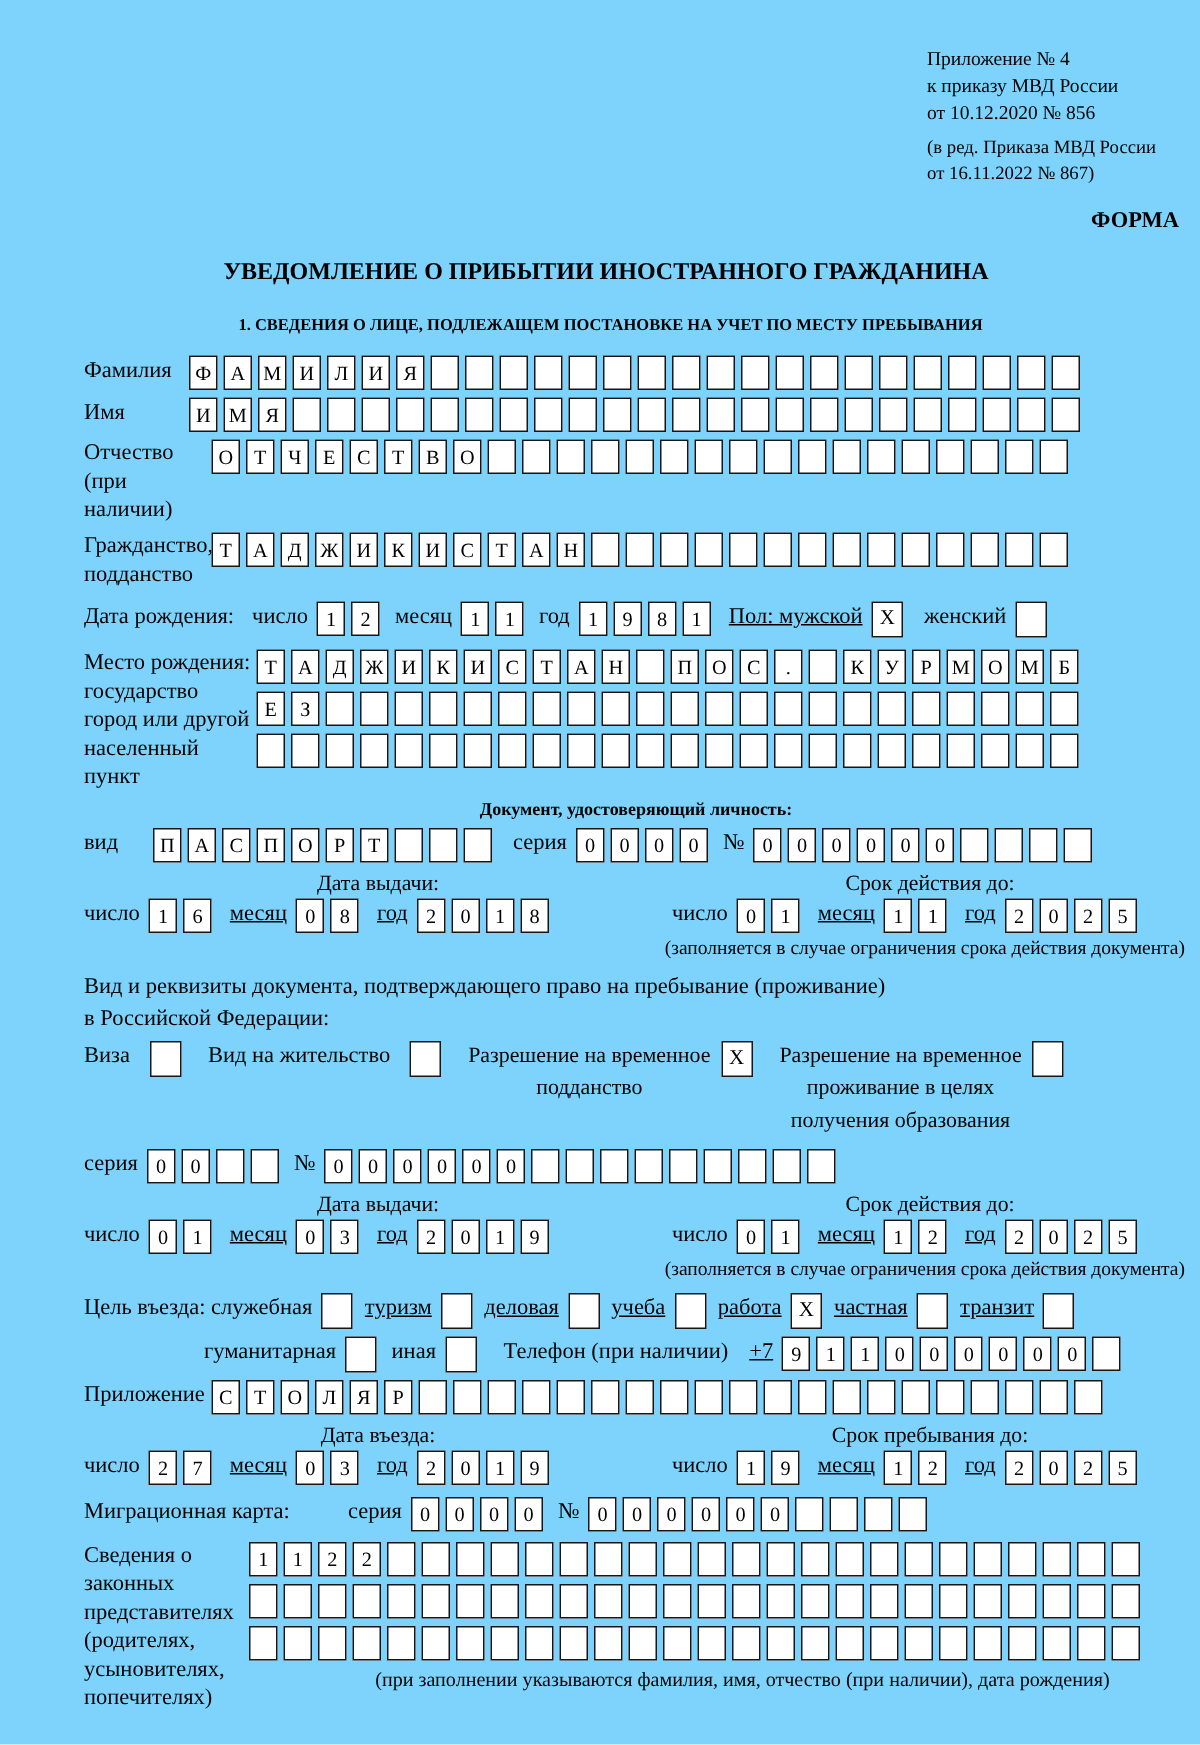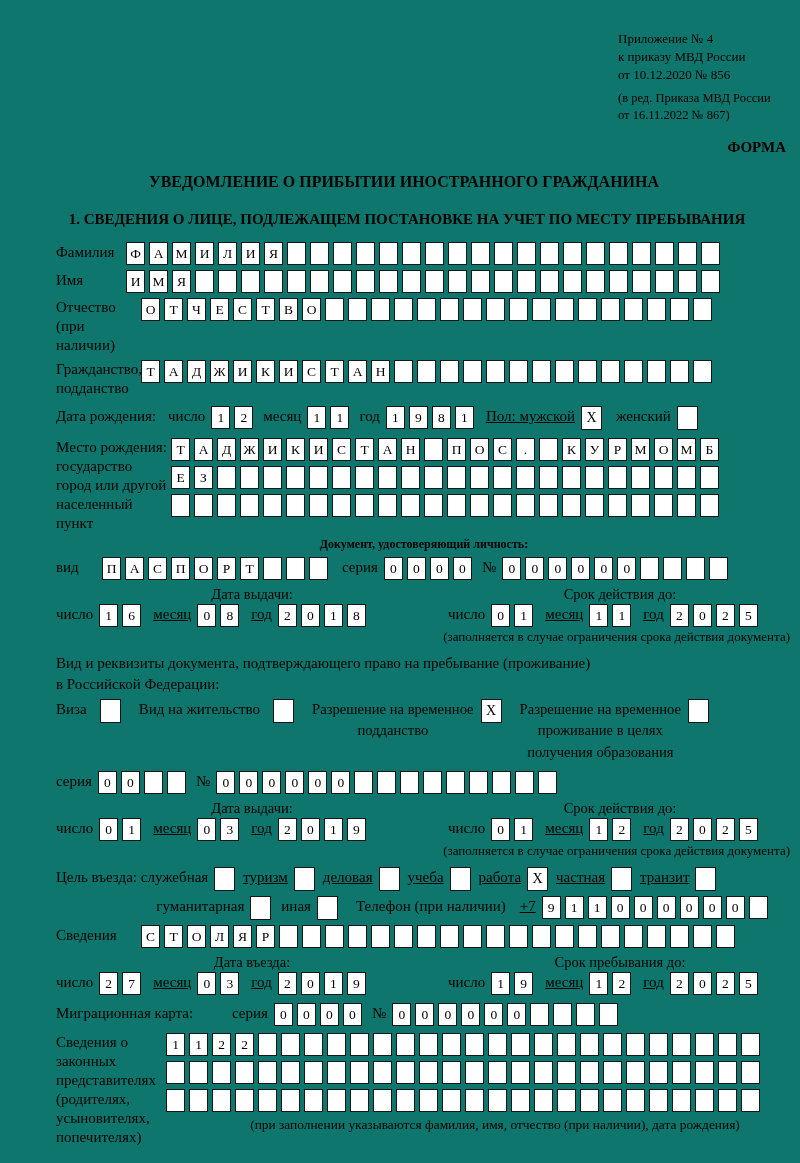--- a/index.html
+++ b/index.html
@@ -1,26 +1,26 @@
 <!DOCTYPE html>
 <html><head>
 <meta charset="utf-8">
 <style>
   html,body{margin:0;padding:0;background:#fff;}
-  .page{width:800px;height:1163px;background:#0f766e;color:#000;box-sizing:border-box;
+  .page{width:800px;height:1163px;background:#7dd3fc;color:#000;box-sizing:border-box;
         padding:30px 8px 0 56px;overflow:hidden;position:relative;
         font-family:"Liberation Serif","DejaVu Serif",serif;font-size:15px;}
   
   .hdr{margin-left:562px;width:178px;font-size:13px;line-height:1.4;}
   .hdr-sub{margin-top:5px;font-size:12.5px;line-height:1.4;}
   .form-label{font-weight:bold;font-size:15px;text-align:right;padding-right:10px;margin-top:12px;}
   
   .title{text-align:center;font-weight:bold;font-size:16px;margin-top:12px;line-height:1.45;margin-left:-40px;}
   .blank{display:inline-block;width:52px;border-bottom:2px solid #222;height:13px;margin-left:8px;}
-  .sec{font-weight:bold;font-size:15px;margin-top:18px;text-align:center;margin-left:-34px;}
+  .sec{font-weight:bold;font-size:11px;margin-top:18px;text-align:center;margin-left:-34px;}
   
   .row{display:flex;align-items:flex-start;margin-top:5px;}
   .mt14{margin-top:14px;} .mt8{margin-top:8px;}
   .lbl{flex:0 0 auto;margin-top:2px;}
   .lbl2{flex:0 0 auto;line-height:19px;}
   .w70{width:70px;} .w85{width:85px;} .w48{width:46px;} .w115{width:115px;} .w160{width:158px;} .w110{width:110px;}
   .il{margin:2px 6px 0 0;white-space:nowrap;flex:0 0 auto;}
   .ml6{margin-left:6px;} .ml8{margin-left:8px;text-decoration:underline;} .ml10{margin-left:10px;} .ml14{margin-left:14px;} .ml18{margin-left:18px;}
   
   .boxrow{display:flex;flex:0 0 auto;}
@@ -516,21 +516,21 @@
     <span class="il ml8">учеба</span>
     <span class="cb"></span>
     <span class="il ml8">работа</span>
     <span class="cb">X</span>
     <span class="il ml8">частная</span>
     <span class="cb"></span>
     <span class="il ml8">транзит</span>
     <span class="cb"></span>
   </div>
 
-  <div class="row" style="margin-left:80px;justify-content:center;">
+  <div class="row" style="margin-left:80px;">
     <span class="il">гуманитарная</span>
     <span class="cb"></span>
     <span class="il ml10">иная</span>
     <span class="cb"></span>
     <span class="il ml18">Телефон (при наличии)</span>
     <span class="il ml8">+7</span>
     <span class="boxrow">
         <span class="box">9</span>
         <span class="box">1</span>
         <span class="box">1</span>
@@ -538,21 +538,21 @@
         <span class="box">0</span>
         <span class="box">0</span>
         <span class="box">0</span>
         <span class="box">0</span>
         <span class="box">0</span>
         <span class="box"></span>
       </span>
   </div>
 
   <div class="row">
-    <span class="lbl w85">Сведения</span>
+    <span class="lbl w85">Приложение</span>
     <span class="boxrow">
         <span class="box">С</span>
         <span class="box">Т</span>
         <span class="box">О</span>
         <span class="box">Л</span>
         <span class="box">Я</span>
         <span class="box">Р</span>
         <span class="box"></span>
         <span class="box"></span>
         <span class="box"></span>

